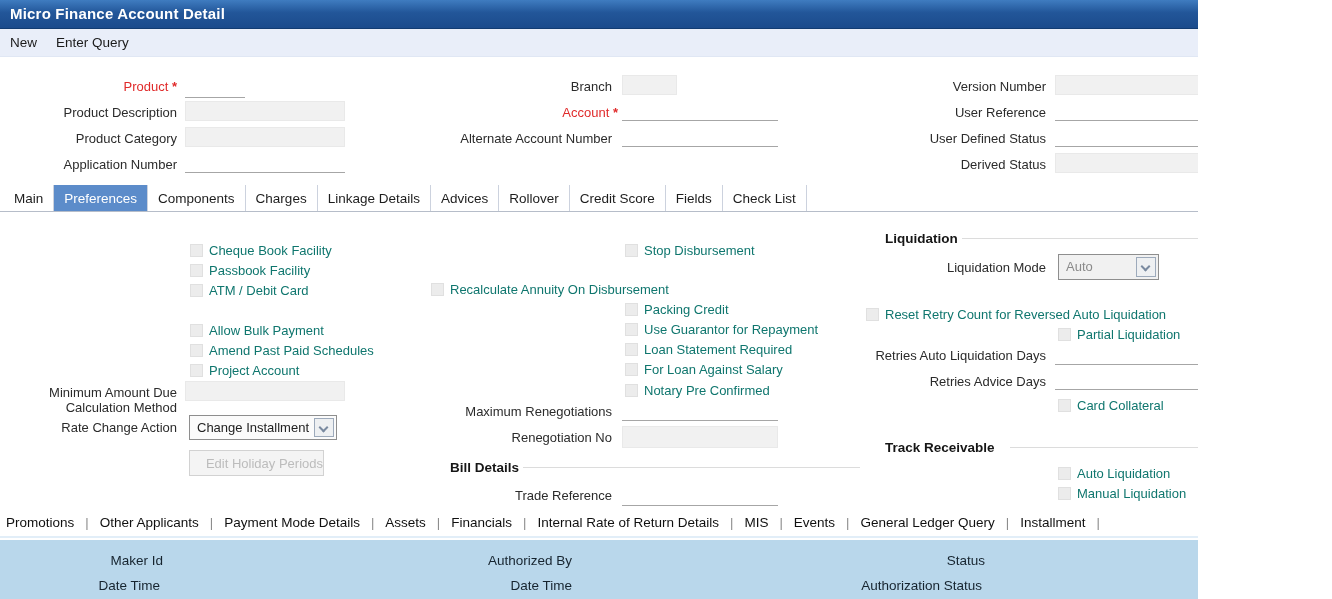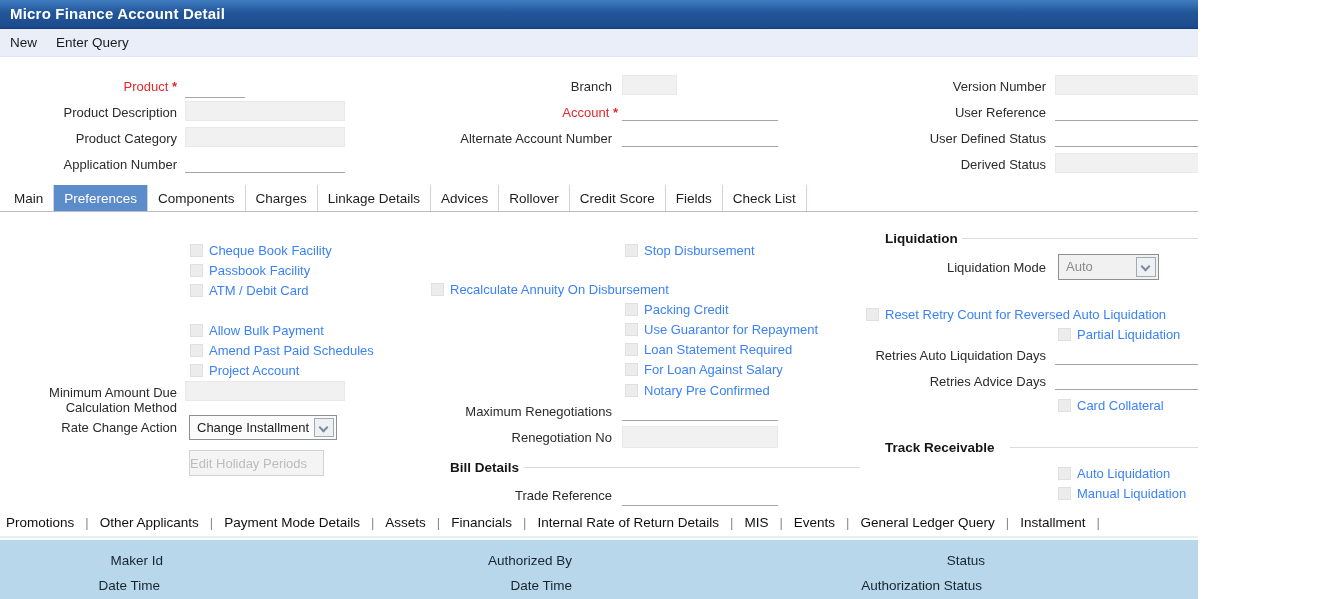--- a/index.html
+++ b/index.html
@@ -28,35 +28,35 @@
 
   
   .tabs { position:absolute; left:4px; top:185px; display:flex; }
   .tab { font-size:13.5px; color:#1d1d1d; padding:6px 10px 6px 10px; border-right:1px solid #ccd2de; cursor:pointer; white-space:nowrap; height:26px; }
   .tab.selected { background:#5c8cca; color:#fff; }
   .tabline { position:absolute; left:0; top:211px; width:1332px; height:1px; background:#b6bdc9; }
 
   
   .cbrow { position:absolute; display:flex; align-items:center; gap:6px; height:16px; cursor:pointer; }
   .cb { width:13px; height:13px; background:#ececec; border:1px solid #e0e0e0; flex:0 0 13px; }
-  .cbt { font-size:13px; color:#3b82f6; white-space:nowrap; }
+  .cbt { font-size:13px; color:#0f766e; white-space:nowrap; }
 
   
   .sect { position:absolute; font-size:13.5px; font-weight:bold; color:#161616; white-space:nowrap; }
   .rule { position:absolute; height:1px; background:#dcdcdc; }
 
   
   .dropdown { position:absolute; border:1px solid #8e8e8e; background:#fbfbfb; cursor:pointer; }
   .dd-text { position:absolute; left:7px; top:4px; font-size:13px; color:#222; white-space:nowrap; }
   .dropdown.disabled { background:#f1f1f1; }
   .dropdown.disabled .dd-text { color:#8a8a8a; }
   .dd-btn { position:absolute; right:2px; top:2px; bottom:2px; width:20px; border:1px solid #9daabb; background:#eef0f2; }
   .chev { position:absolute; left:5px; top:5px; width:7px; height:7px; border-right:2px solid #7a8aa0; border-bottom:2px solid #7a8aa0; transform:rotate(45deg); }
 
-  .btn-disabled { position:absolute; border:1px solid #d2d2d2; background:#f4f4f4; color:#bcbcbc; font:13px "Liberation Sans",sans-serif; text-align:left; cursor:default; }
+  .btn-disabled { position:absolute; border:1px solid #d2d2d2; background:#f4f4f4; color:#bcbcbc; font:13px "Liberation Sans",sans-serif; text-align:right; cursor:default; }
 
   
   .sb-track { position:absolute; left:1316px; top:212px; width:16px; height:296px; background:#f5f5f5; border-left:1px solid #eaeaea; }
   .sb-thumb { position:absolute; left:1317px; top:240px; width:15px; height:72px; background:#c2c2c2; cursor:pointer; }
   .sb-arrow { position:absolute; left:1321px; width:0; height:0; border-left:4px solid transparent; border-right:4px solid transparent; cursor:pointer; }
   .sb-up { top:218px; border-bottom:5px solid #6f6f6f; }
   .sb-down { top:497px; border-top:5px solid #6f6f6f; }
 
   
   .linksbar { position:absolute; left:0; top:508px; width:1332px; height:30px; background:#fff; display:flex; align-items:center; padding-left:6px; border-bottom:2px solid #e2eef8; }

